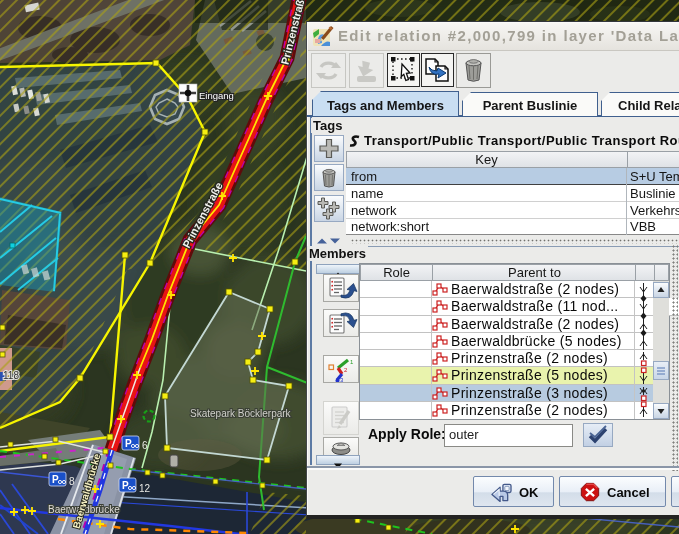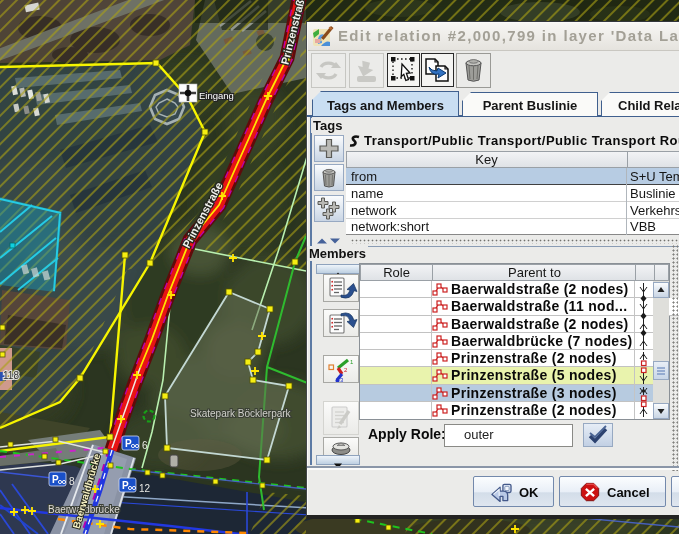--- a/index.html
+++ b/index.html
@@ -29,21 +29,21 @@
   .sbtn{position:absolute;box-sizing:border-box;border:1px solid #97a9c2;
       background:linear-gradient(#fbfcfd,#e3eaf2 45%,#c9d5e4);}
   .mbtn{position:absolute;box-sizing:border-box;border:1px solid #a8a8a4;
       background:linear-gradient(#fbfbfa,#ebebe8);}
   .mini{position:absolute;box-sizing:border-box;border:1px solid #8fa3bd;
       background:linear-gradient(#eef4fa,#bed0e2);}
   .cell{position:absolute;box-sizing:border-box;font-size:13px;color:#161616;
       overflow:hidden;white-space:nowrap;}
   .hdr{background:linear-gradient(#f2f3f5,#dfe2e6);border:1px solid #9aa0a6;
       text-align:center;}
-  .mrow{position:absolute;box-sizing:border-box;font-weight:bold;font-size:14px;letter-spacing:.3px;
+  .mrow{position:absolute;box-sizing:border-box;font-weight:normal;font-size:14px;letter-spacing:.3px;
       color:#0a0a0a;white-space:nowrap;overflow:hidden;border-bottom:1px solid #c2c2c2;padding-left:21px;}
   .okbtn{position:absolute;box-sizing:border-box;border:1px solid #7389ac;border-radius:2px;
       background:linear-gradient(#fbfdfe 0%,#e9eff7 50%,#d3dde9 55%,#dfe6ef 100%);
       font-weight:bold;font-size:13px;color:#0a0a0a;}
   .halo{paint-order:stroke;stroke:#26281e;stroke-width:2.6px;fill:#f2f2ee;}
 </style>
 </head>
 <body>
 <svg id="map" width="679" height="534" viewBox="0 0 679 534">
 <defs>
@@ -547,21 +547,21 @@
   </div>
   <div class="mrow" style="left:53px;top:311px;width:293px;height:17px;background:#fff">
     <svg class="abs wic" style="left:72px;top:2px" width="16" height="13" viewBox="0 0 16 13">
         <path d="M3,10 L7,3 L13,7" fill="none" stroke="#cc2222" stroke-width="1.4"></path>
         <g fill="#fff" stroke="#cc2222" stroke-width="1.2">
           <rect x="1" y="8" width="4" height="4"></rect>
           <rect x="5" y="1" width="4" height="4"></rect>
           <rect x="11" y="5" width="4" height="4"></rect>
         </g>
       </svg>
-    <span class="abs" style="left:91px;top:0px">Baerwaldbrücke (7 nodes)</span>
+    <span class="abs" style="left:91px;top:0px">Baerwaldbrücke (5 nodes)</span>
   </div>
   <div class="mrow" style="left:53px;top:328px;width:293px;height:17px;background:#fff">
     <svg class="abs wic" style="left:72px;top:2px" width="16" height="13" viewBox="0 0 16 13">
         <path d="M3,10 L7,3 L13,7" fill="none" stroke="#cc2222" stroke-width="1.4"></path>
         <g fill="#fff" stroke="#cc2222" stroke-width="1.2">
           <rect x="1" y="8" width="4" height="4"></rect>
           <rect x="5" y="1" width="4" height="4"></rect>
           <rect x="11" y="5" width="4" height="4"></rect>
         </g>
       </svg>
@@ -645,21 +645,21 @@
           <line x1="3" y1="12" x2="11" y2="12"></line>
         </g>
       </svg>
   </div>
   <div class="sbtn" style="left:346px;top:381px;width:16px;height:16px">
     <svg width="14" height="14" viewBox="0 0 14 14">
         <path d="M3.5,5 L7,10 L10.5,5 z" fill="#222"></path>
       </svg>
   </div>
   <div class="abs" style="left:61px;top:404px;font-weight:bold;font-size:14px;color:#0a0a0a">Apply Role:</div>
-  <div class="abs" style="left:137px;top:402px;width:129px;height:23px;background:#fff;border:1px solid #8a8a86;box-sizing:border-box;font-size:13px;color:#222;line-height:20px;padding-left:19px">outer</div>
+  <div class="abs" style="left:137px;top:402px;width:129px;height:23px;background:#fff;border:1px solid #8a8a86;box-sizing:border-box;font-size:13px;color:#222;line-height:20px;padding-left:4px">outer</div>
   <div class="sbtn" style="left:276px;top:401px;width:30px;height:24px;background:linear-gradient(#e6edf6,#c2d0e4)">
     <svg width="28" height="22" viewBox="0 0 28 22">
       <path d="M6,12 L11,17 L22,5" fill="none" stroke="#2c4270" stroke-width="3.4"></path>
       <path d="M6,9 L11,13 L22,2" fill="none" stroke="#4a6494" stroke-width="1.8"></path>
     </svg>
   </div>
   <div class="abs" style="left:365px;top:223px;width:6px;height:226px;background-image:radial-gradient(circle at 1.5px 1.5px,#80807c 26%,transparent 32%);background-size:4px 4px"></div>
   <div class="abs" style="left:0;top:444px;width:373px;height:2px;background:#8a96a8"></div>
   <div class="abs" style="left:0;top:446px;width:373px;height:2px;background:#fbfbfa"></div>
   <div class="okbtn" style="left:166px;top:454px;width:81px;height:31px">

